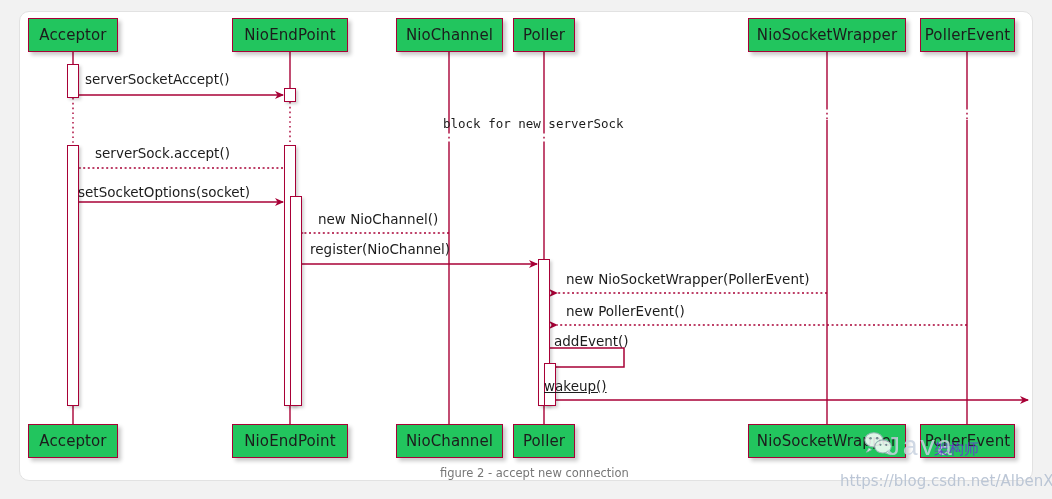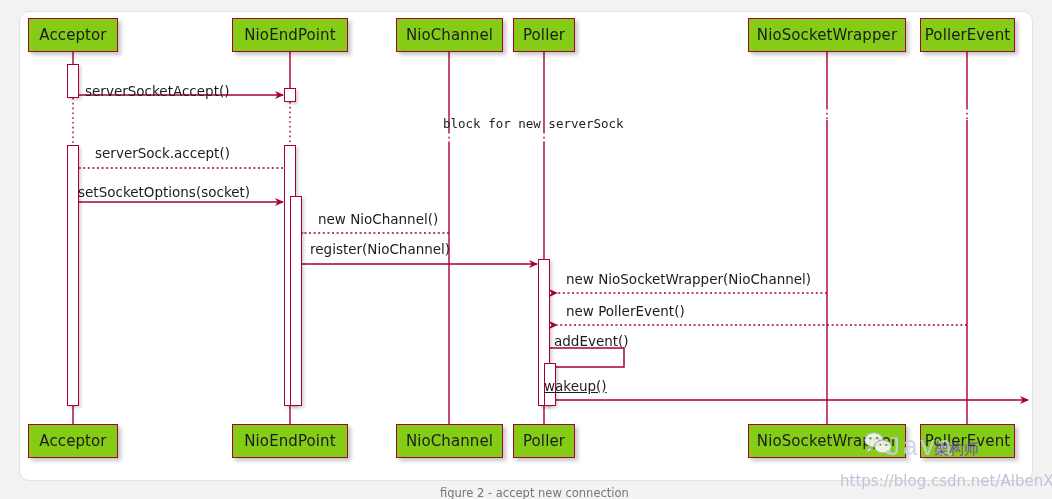--- a/index.html
+++ b/index.html
@@ -35,21 +35,21 @@
     position: absolute;
     left: 0;
     top: 0;
     width: 1052px;
     height: 499px;
     overflow: visible;
   }
   
   .participant {
     position: absolute;
-    background: #84cc16;
+    background: #22c55e;
     border: 1.5px solid #A80036;
     box-sizing: border-box;
     box-shadow: 3px 3px 4px rgba(0,0,0,0.22);
     display: flex;
     align-items: center;
     justify-content: center;
     height: 34px;
     font-size: 15px;
     color: #1c1c1c;
     font-family: "DejaVu Sans", sans-serif;
@@ -201,33 +201,33 @@
   <div class="participant" style="left:748px; top:18px; width:158px;">NioSocketWrapper</div>
   <div class="participant" style="left:920px; top:18px; width:95px;">PollerEvent</div>
 
   <div class="participant" style="left:28px;  top:424px; width:90px;">Acceptor</div>
   <div class="participant" style="left:232px; top:424px; width:116px;">NioEndPoint</div>
   <div class="participant" style="left:396px; top:424px; width:107px;">NioChannel</div>
   <div class="participant" style="left:513px; top:424px; width:62px;">Poller</div>
   <div class="participant" style="left:748px; top:424px; width:158px;">NioSocketWrapper</div>
   <div class="participant" style="left:920px; top:424px; width:95px;">PollerEvent</div>
 
-  <div class="msg-label" style="left:85px;  top:71px;margin-top:12px;">serverSocketAccept()</div>
+  <div class="msg-label" style="left:85px;  top:71px;">serverSocketAccept()</div>
   <div class="msg-label" style="left:95px;  top:145px;">serverSock.accept()</div>
   <div class="msg-label" style="left:78px;  top:184px;">setSocketOptions(socket)</div>
   <div class="msg-label" style="left:318px; top:211px;">new NioChannel()</div>
   <div class="msg-label" style="left:310px; top:241px;">register(NioChannel)</div>
-  <div class="msg-label" style="left:566px; top:271px;">new NioSocketWrapper(NioChannel)</div>
+  <div class="msg-label" style="left:566px; top:271px;">new NioSocketWrapper(PollerEvent)</div>
   <div class="msg-label" style="left:566px; top:303px;">new PollerEvent()</div>
   <div class="msg-label" style="left:554px; top:333px;">addEvent()</div>
   <div class="msg-label" style="left:544px; top:378px;text-decoration:underline;">wakeup()</div>
 
   <div class="note-label" style="left:443px; top:116px;">block for new serverSock</div>
 
-  <div class="caption" style="left:440px; top:466px;margin-top:20px;">figure 2 - accept new connection</div>
+  <div class="caption" style="left:440px; top:466px;">figure 2 - accept new connection</div>
 
   <svg class="wm-logo" style="left:861px; top:430px;" viewBox="0 0 40 34" xmlns="http://www.w3.org/2000/svg">
     <g fill="#ffffff" stroke="#a9b4c4" stroke-width="1.3">
       <ellipse cx="15" cy="12" rx="11" ry="8.6"></ellipse>
       <ellipse cx="26" cy="20" rx="10" ry="8"></ellipse>
     </g>
     <path d="M9,22 L6,27 L12,24 Z" fill="#ffffff" stroke="#a9b4c4" stroke-width="1.1"></path>
     <path d="M32,26 L35,30 L29,28 Z" fill="#ffffff" stroke="#a9b4c4" stroke-width="1.1"></path>
     <circle cx="11" cy="10" r="1.5" fill="#7e8a9c"></circle>
     <circle cx="19" cy="10" r="1.5" fill="#7e8a9c"></circle>

